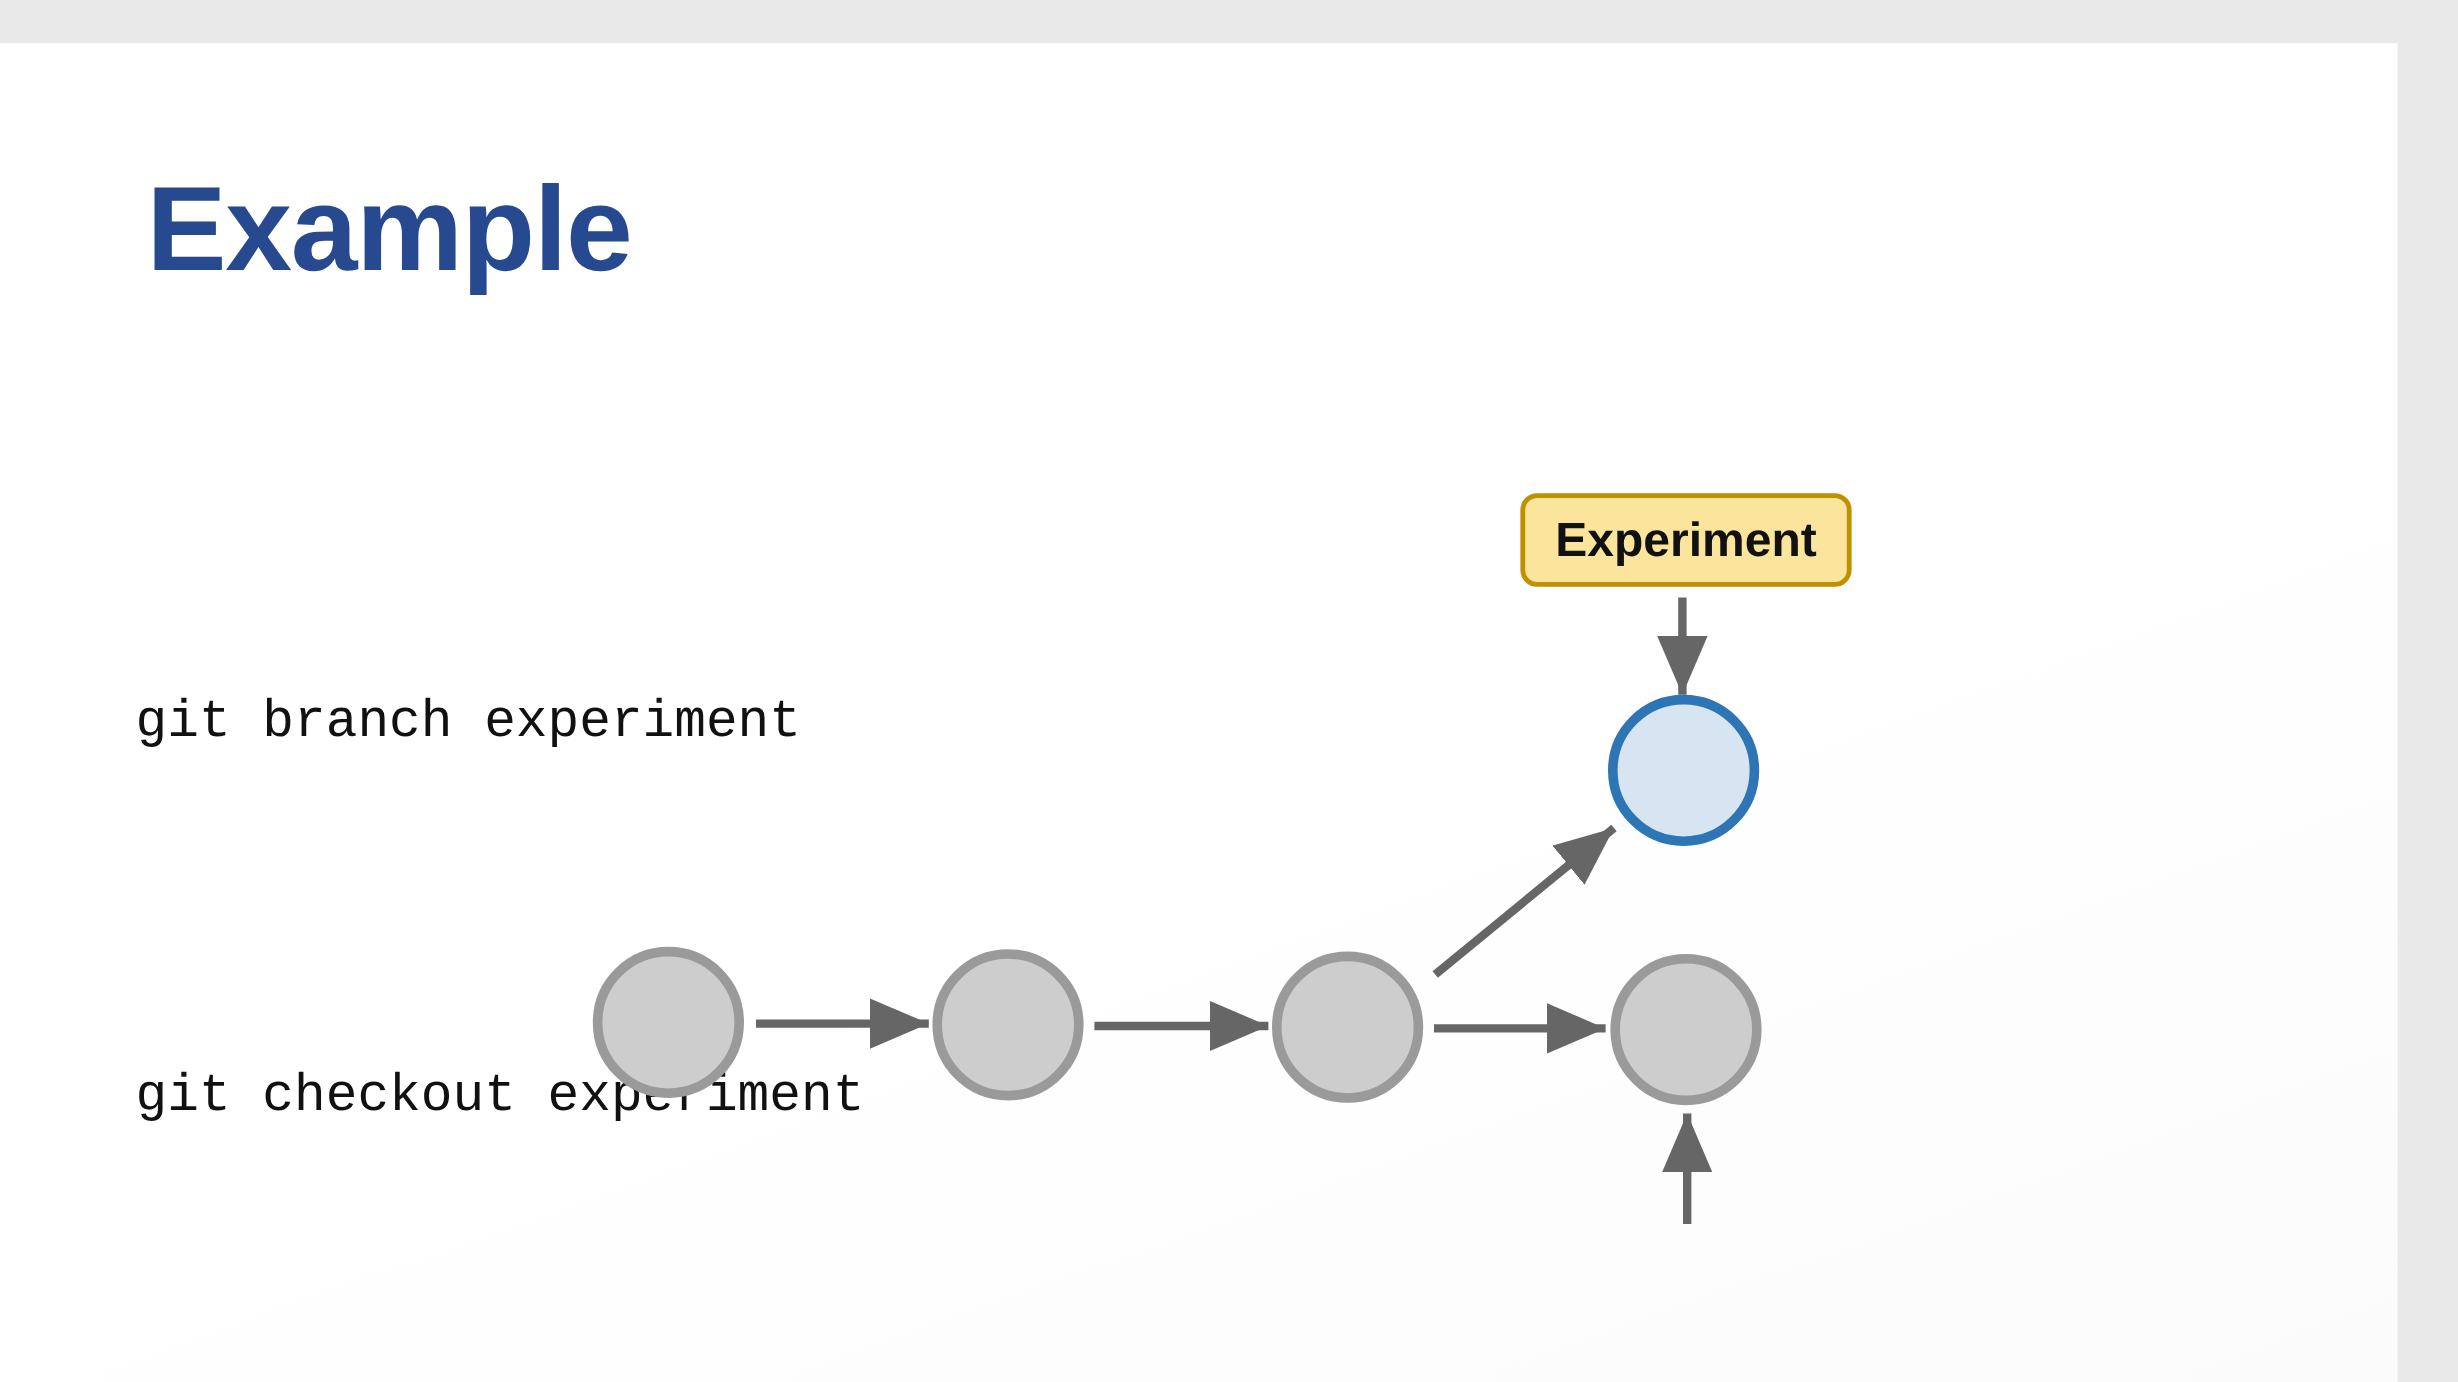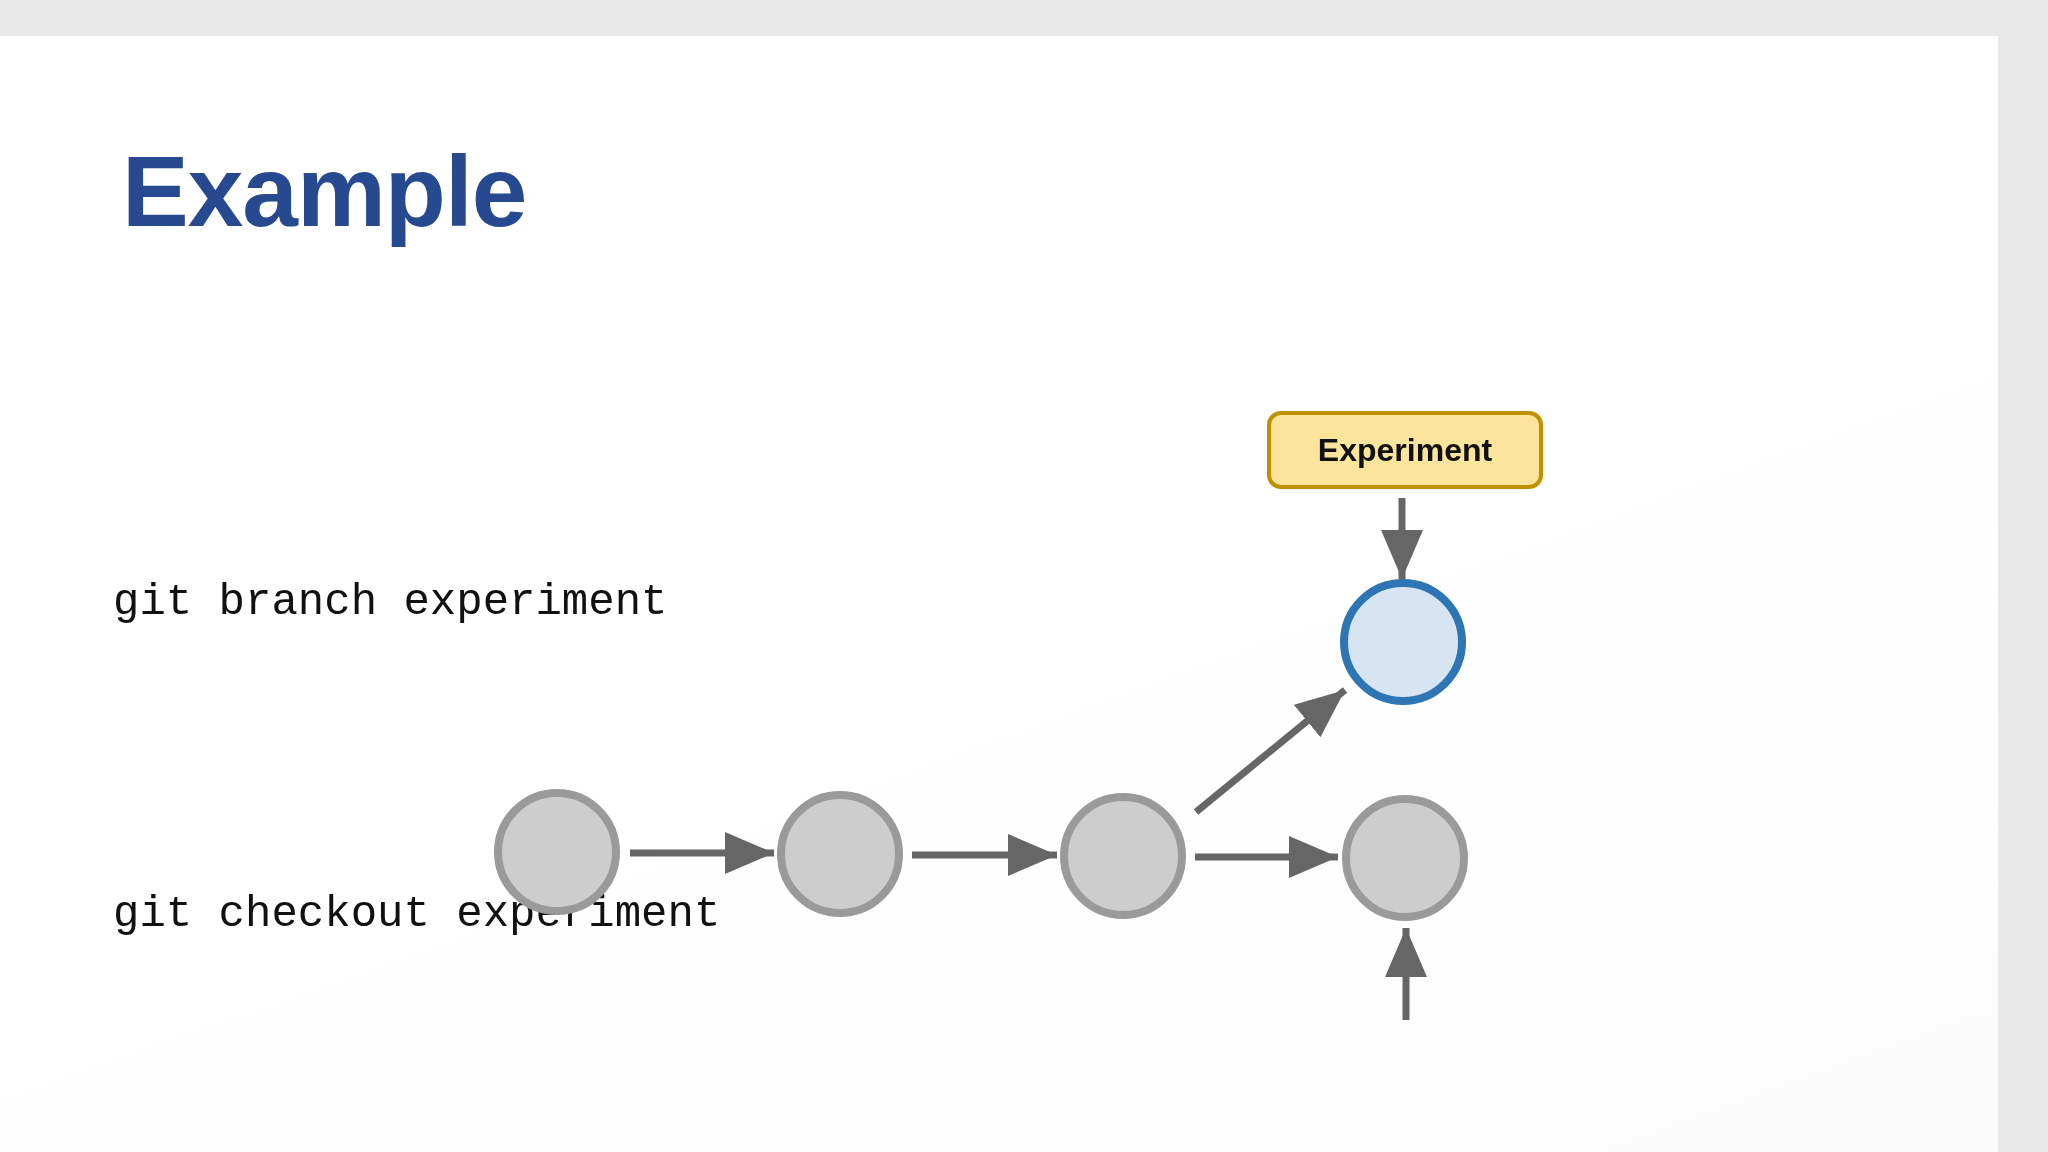--- a/index.html
+++ b/index.html
@@ -50,21 +50,21 @@
     background: var(--experiment-commit-fill, #D7E5F3);
     border-color: var(--experiment-commit-border, #2E75B6);
   }
   .branch-label {
     position: absolute;
     box-sizing: border-box;
     height: 78px;
     display: flex;
     align-items: center;
     justify-content: center;
-    font-size: 32px;
+    font-size: 40px;
     color: #111111;
     white-space: nowrap;
   }
   .branch-label.experiment {
     left: 1267px;
     top: 375px;
     width: 276px;
     background: var(--experiment-box-fill, #FBE49B);
     border: 4px solid var(--experiment-box-border, #BF9000);
     border-radius: 14px;

